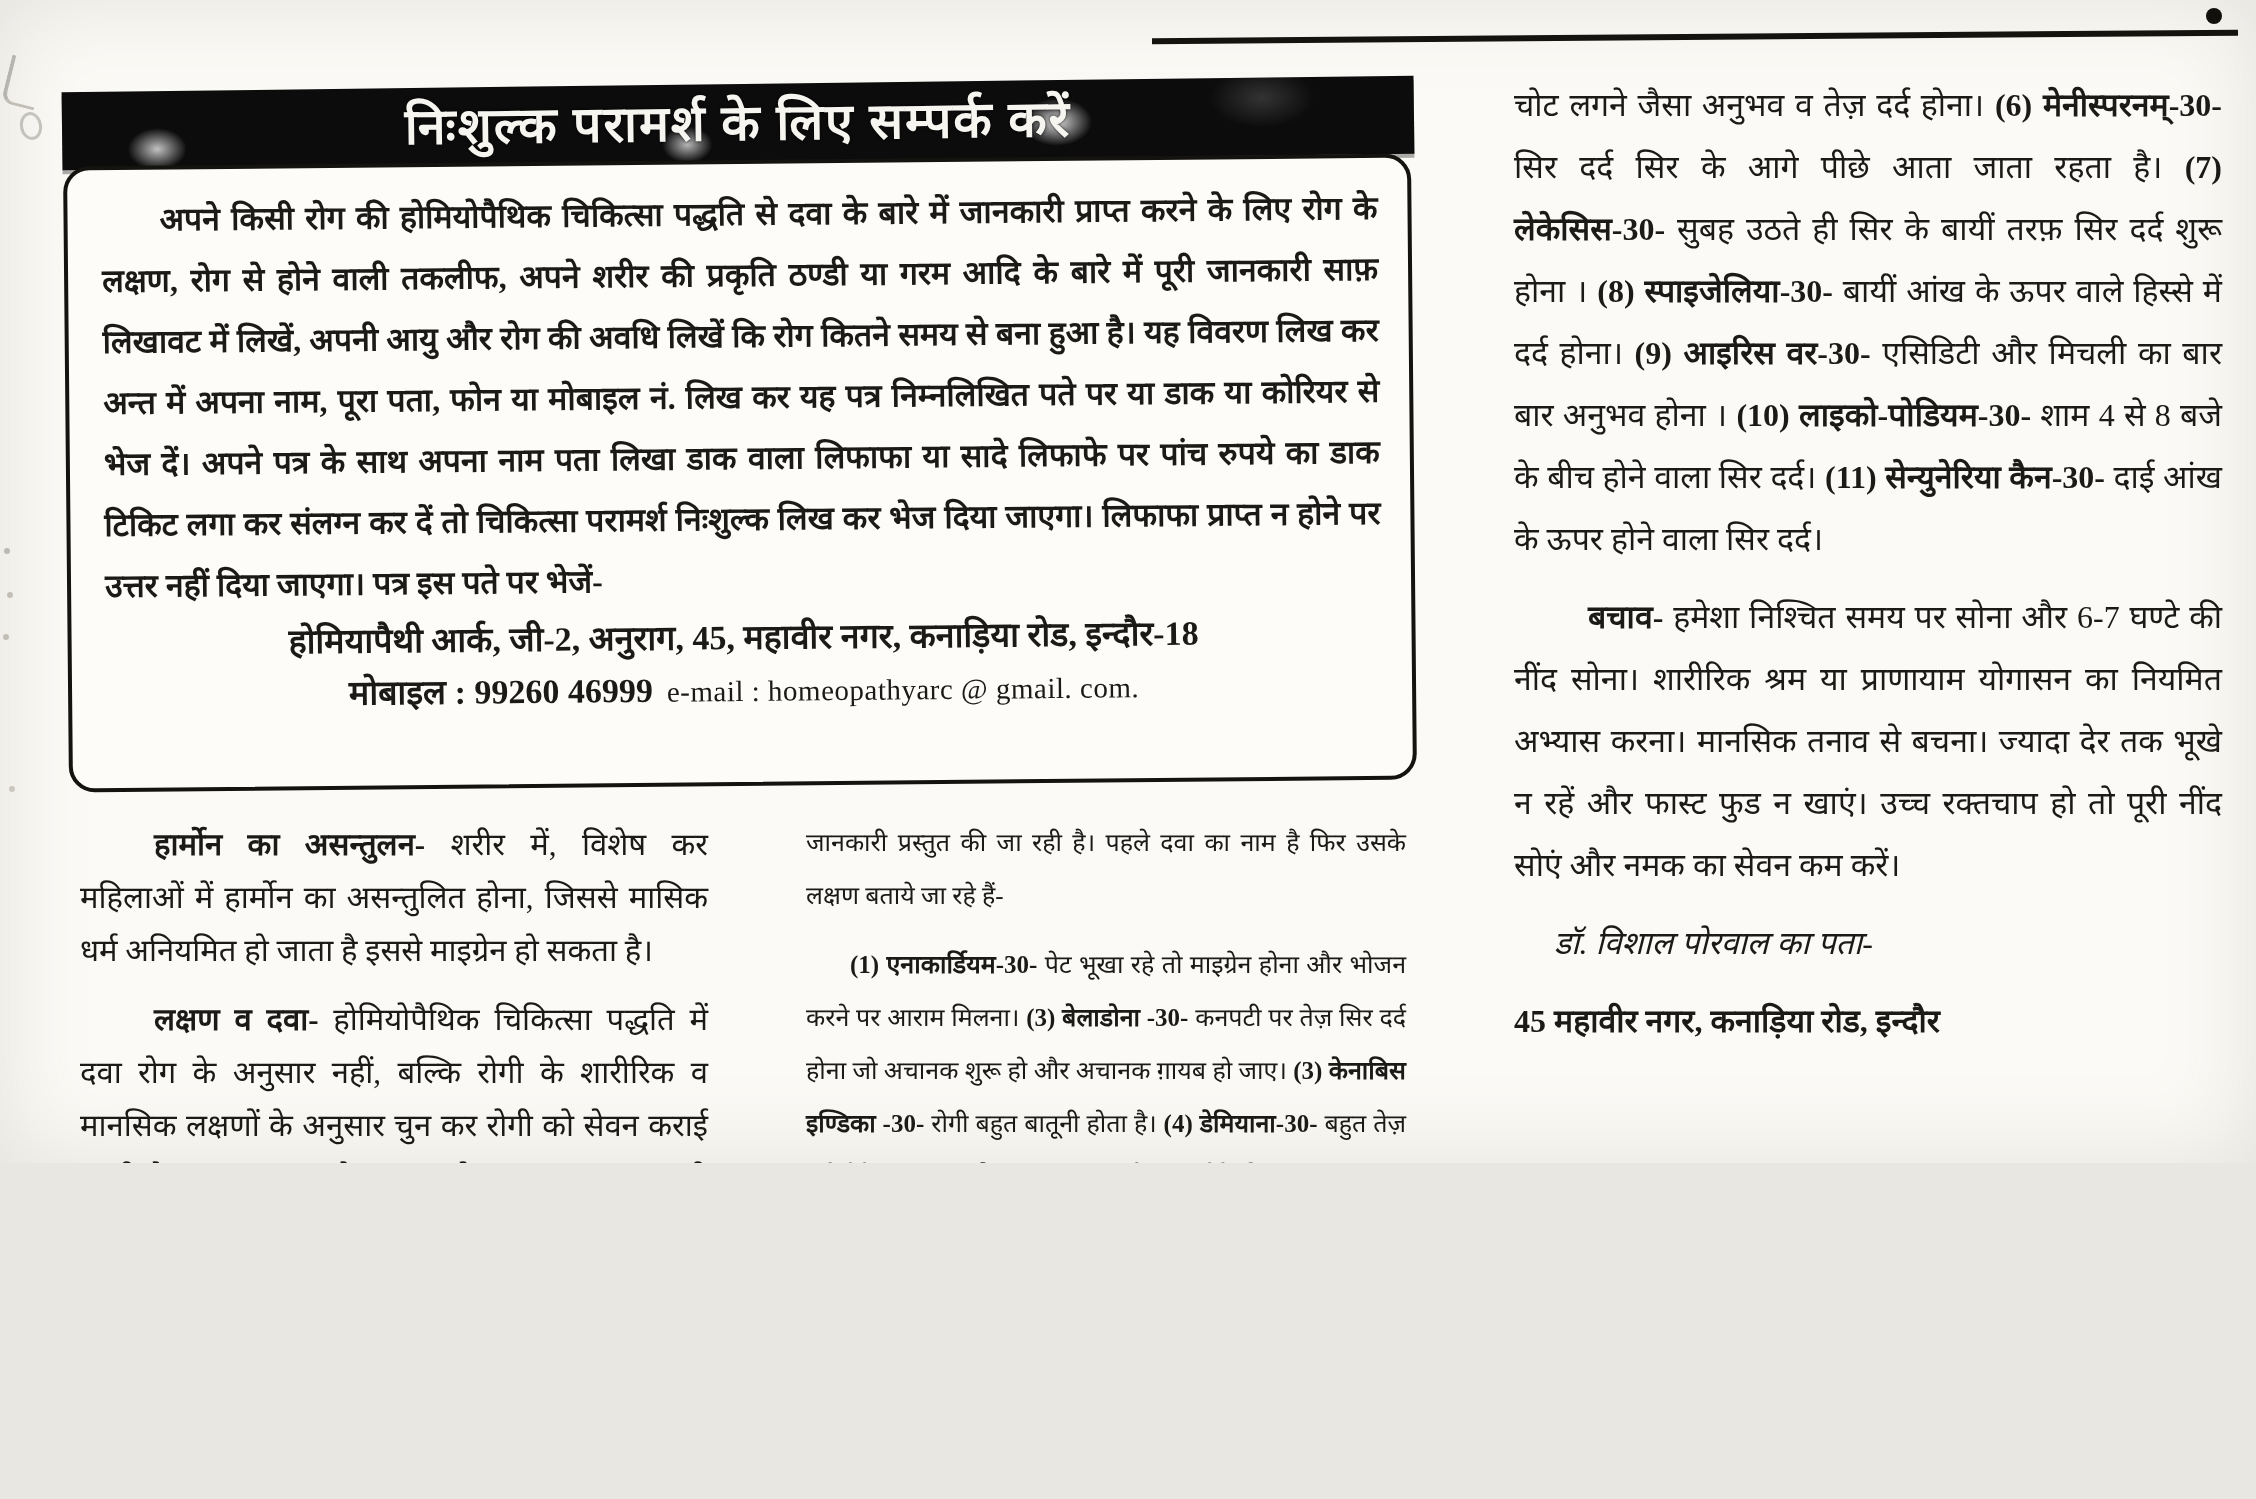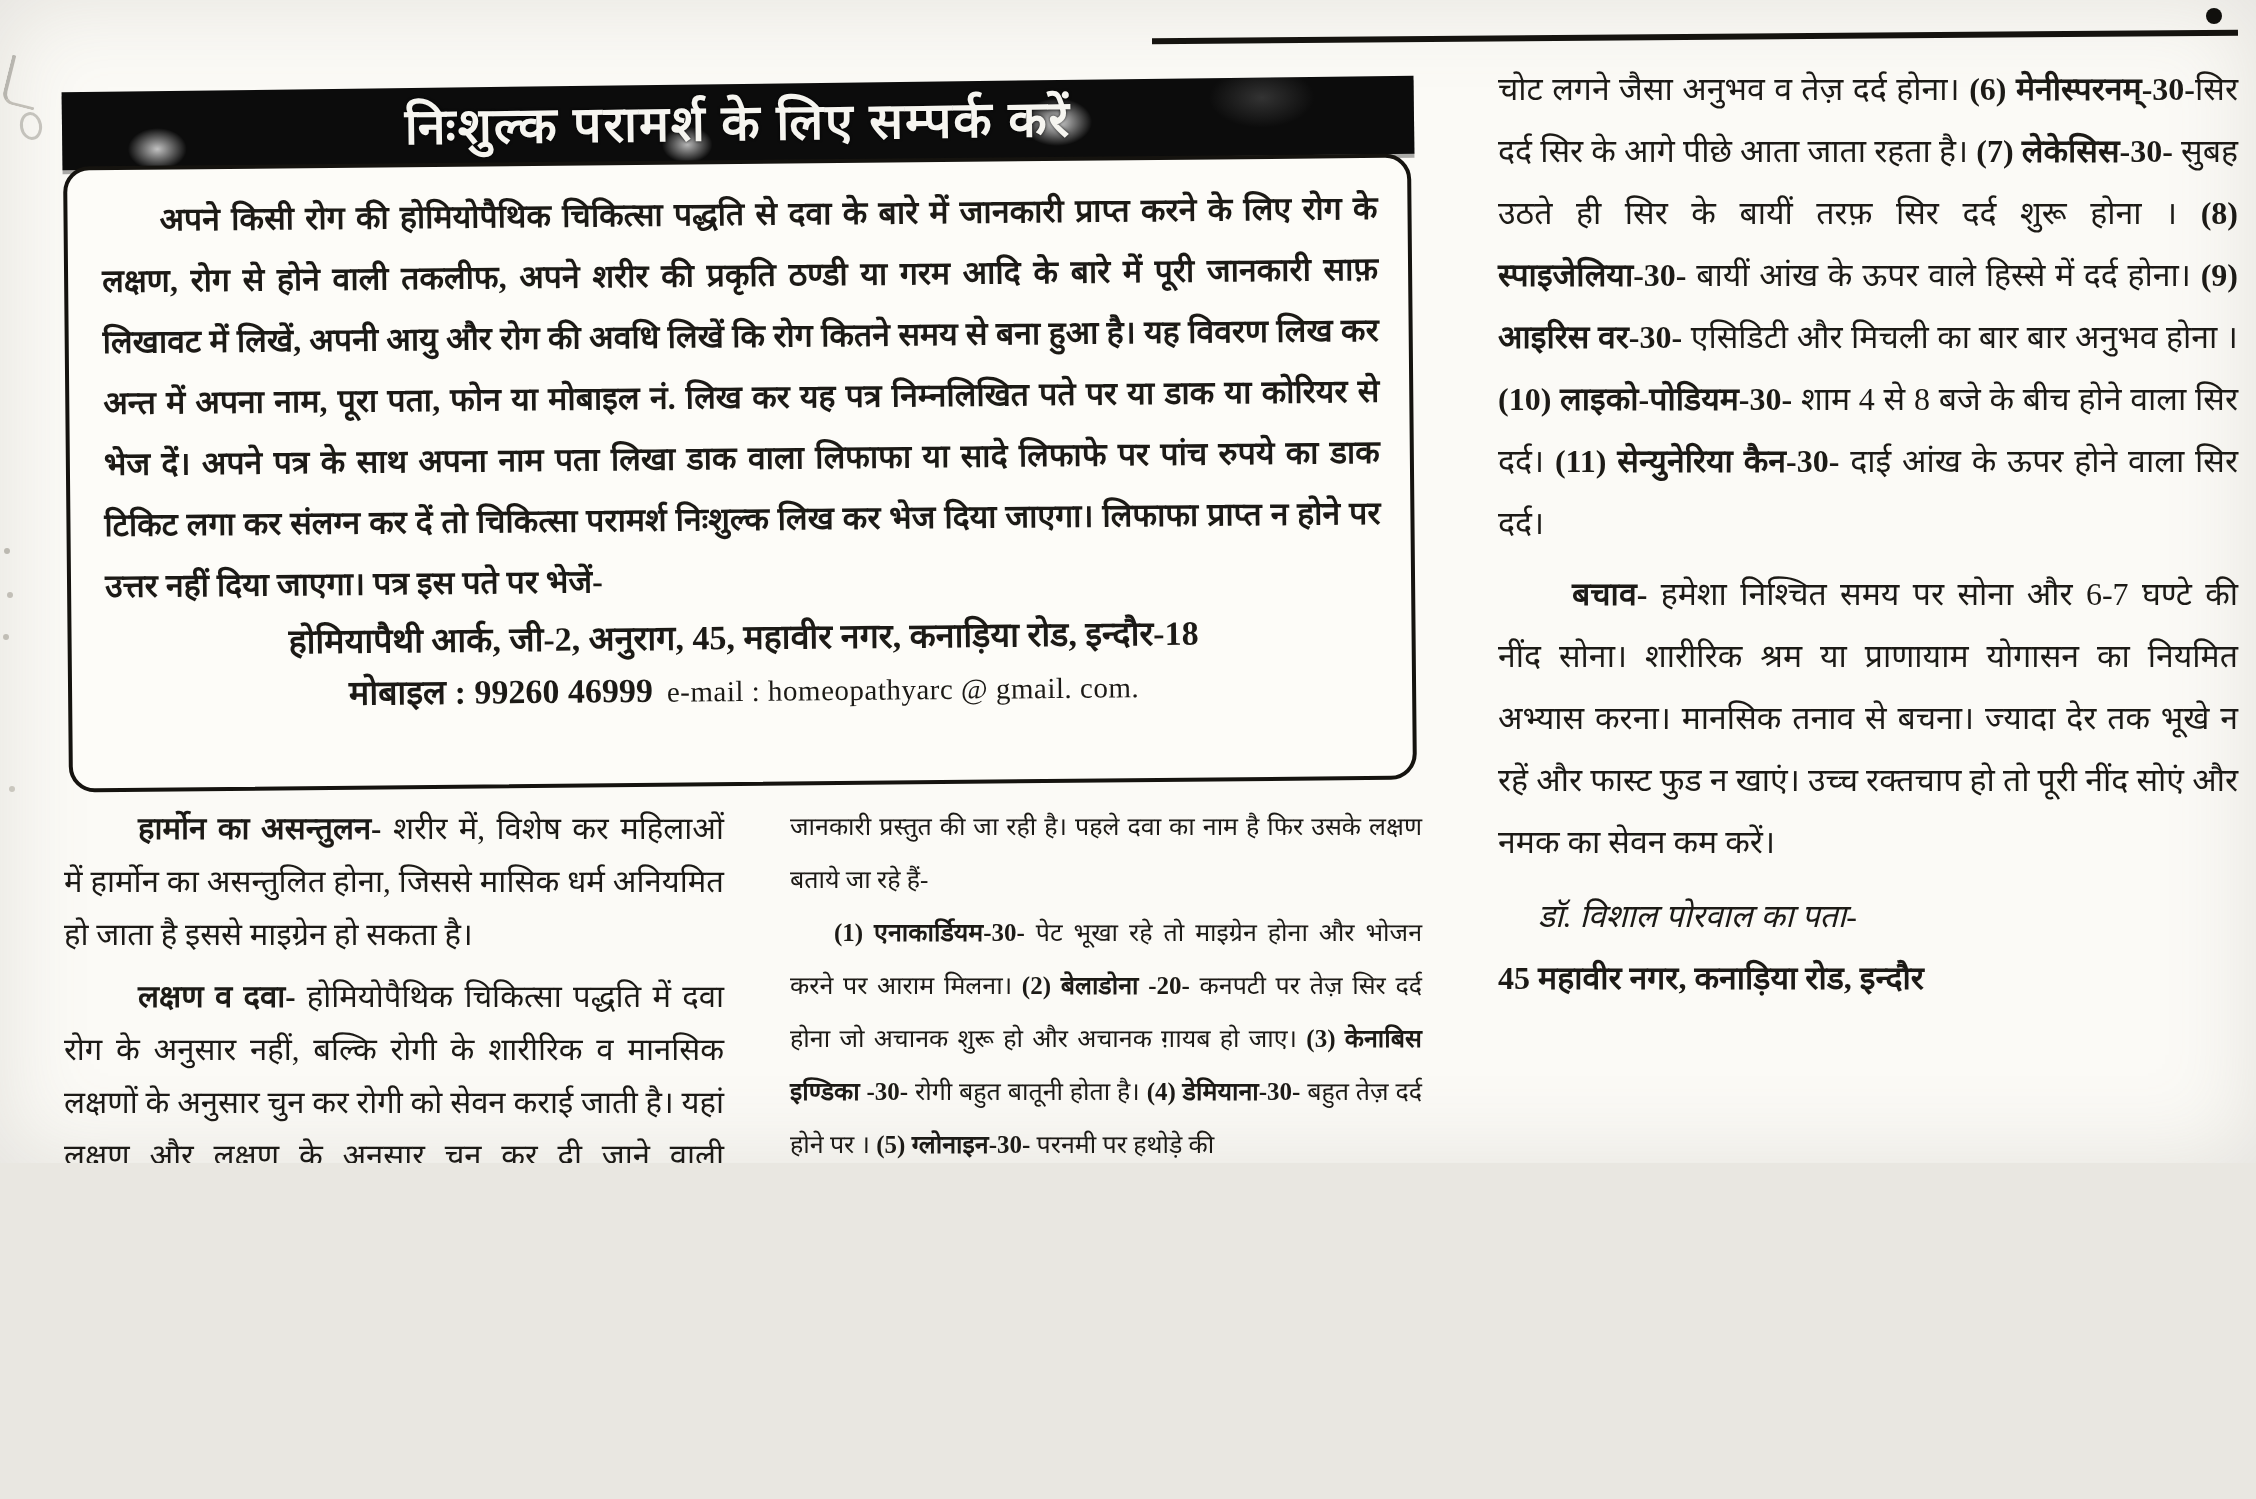--- a/index.html
+++ b/index.html
@@ -52,21 +52,21 @@
     background:#fdfcf8; box-sizing:border-box; padding:20px 30px 0 34px; }
   .box-body { margin:0; font-size:32px; font-weight:700; line-height:61px;
     text-align:justify; text-indent:58px; }
   .box-address { margin:2px 0 0 0; font-size:34px; font-weight:700; text-align:center; }
   .box-mobile { margin:6px 0 0 0; text-align:center; }
   .box-mobile .mob { font-size:34px; font-weight:700; }
   .box-mobile .eml { font-size:29px; font-weight:400; padding-left:10px; letter-spacing:.5px; }
 
   
   .col { position:absolute; }
-  .col p { margin:0; text-align:justify; }
+  .col p { margin:16px; text-align:justify; }
   .col1 { left:64px;  top:802px; width:660px; font-size:31px; line-height:53px; }
   .col2 { left:790px; top:800px; width:632px; font-size:25px; line-height:53px; }
   .col3 { left:1498px; top:58px;  width:740px; font-size:32px; line-height:62px; }
   .indent    { text-indent:74px; }
   .indent-sm { text-indent:44px; }
   .gap  { margin-top:9px !important; }
   b { font-weight:700; }
 
   .doctor-heading { text-align:center; padding-left:40px; margin-top:12px !important;
     text-indent:0; font-size:32px;font-style:italic; }
@@ -112,21 +112,21 @@
     <p class="para indent gap">
       <b>लक्षण व दवा-</b><span> होमियोपैथिक चिकित्सा पद्धति में दवा रोग के अनुसार नहीं, बल्कि रोगी के शारीरिक व मानसिक लक्षणों के अनुसार चुन कर रोगी को सेवन कराई जाती है। यहां लक्षण और लक्षण के अनुसार चुन कर दी जाने वाली होमियोपैथिक दवा के बारे में</span>
     </p>
   </div>
 
   <div class="col col2">
     <p class="para">
       <span>जानकारी प्रस्तुत की जा रही है। पहले दवा का नाम है फिर उसके लक्षण बताये जा रहे हैं-</span>
     </p>
     <p class="para indent-sm">
-      <b>(1) एनाकार्डियम-30-</b><span> पेट भूखा रहे तो माइग्रेन होना और भोजन करने पर आराम मिलना। </span><b>(2) बेलाडोना -20-</b><span> कनपटी पर तेज़ सिर दर्द होना जो अचानक शुरू हो और अचानक ग़ायब हो जाए। </span><b>(3) केनाबिस इण्डिका -30-</b><span> रोगी बहुत बातूनी होता है। </span><b>(4) डेमियाना-30-</b><span> बहुत तेज़ दर्द होने पर । </span><b>(5) ग्लोनाइन-30-</b><span> परनमी पर हथोड़े की</span>
+      <b>(1) एनाकार्डियम-30-</b><span> पेट भूखा रहे तो माइग्रेन होना और भोजन करने पर आराम मिलना। </span><b>(3) बेलाडोना -30-</b><span> कनपटी पर तेज़ सिर दर्द होना जो अचानक शुरू हो और अचानक ग़ायब हो जाए। </span><b>(3) केनाबिस इण्डिका -30-</b><span> रोगी बहुत बातूनी होता है। </span><b>(4) डेमियाना-30-</b><span> बहुत तेज़ दर्द होने पर । </span><b>(5) ग्लोनाइन-30-</b><span> परनमी पर हथोड़े की</span>
     </p>
   </div>
 
   <div class="col col3">
     <p class="para">
       <span>चोट लगने जैसा अनुभव व तेज़ दर्द होना। </span><b>(6) मेनीस्परनम्-30-</b><span>सिर दर्द सिर के आगे पीछे आता जाता रहता है। </span><b>(7) लेकेसिस-30-</b><span> सुबह उठते ही सिर के बायीं तरफ़ सिर दर्द शुरू होना । </span><b>(8) स्पाइजेलिया-30-</b><span> बायीं आंख के ऊपर वाले हिस्से में दर्द होना। </span><b>(9) आइरिस वर-30-</b><span> एसिडिटी और मिचली का बार बार अनुभव होना । </span><b>(10) लाइको-पोडियम-30-</b><span> शाम 4 से 8 बजे के बीच होने वाला सिर दर्द। </span><b>(11) सेन्युनेरिया कैन-30-</b><span> दाई आंख के ऊपर होने वाला सिर दर्द।</span>
     </p>
     <p class="para indent gap">
       <b>बचाव-</b><span> हमेशा निश्चित समय पर सोना और 6-7 घण्टे की नींद सोना। शारीरिक श्रम या प्राणायाम योगासन का नियमित अभ्यास करना। मानसिक तनाव से बचना। ज्यादा देर तक भूखे न रहें और फास्ट फुड न खाएं। उच्च रक्तचाप हो तो पूरी नींद सोएं और नमक का सेवन कम करें।</span>
     </p>

